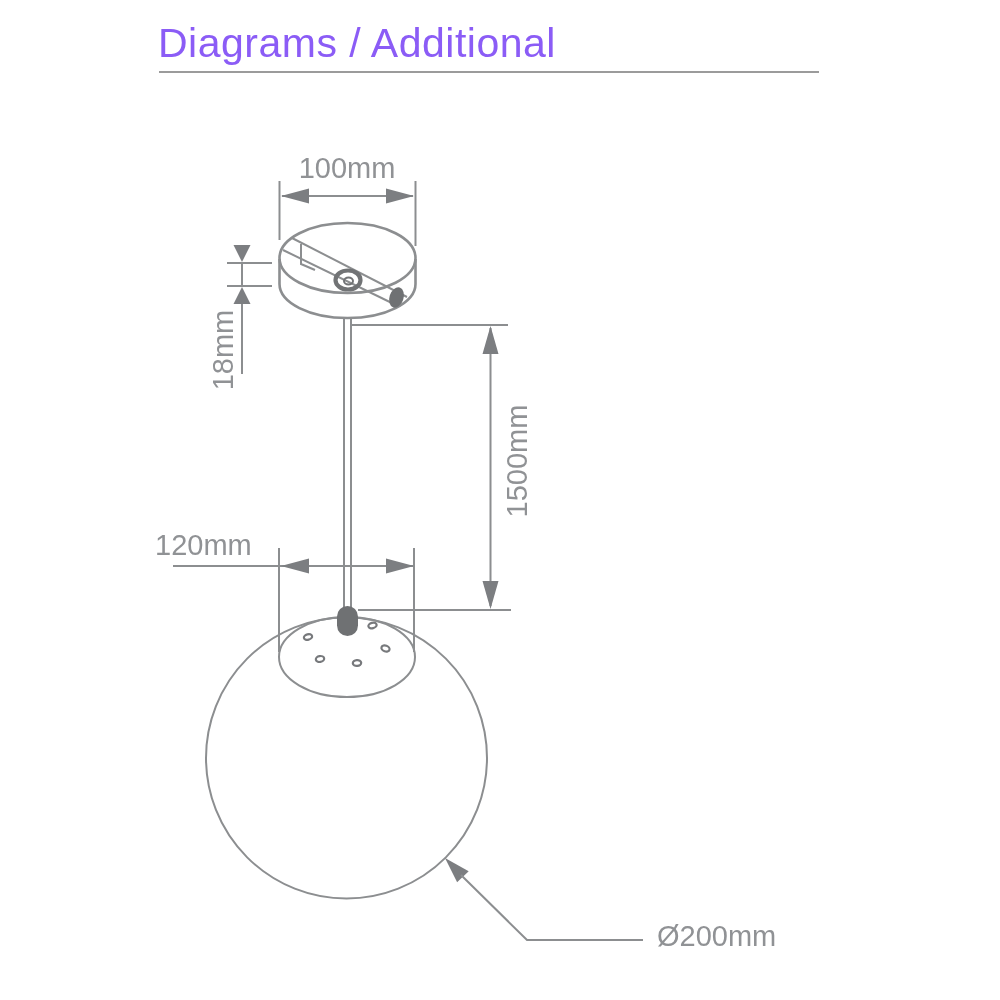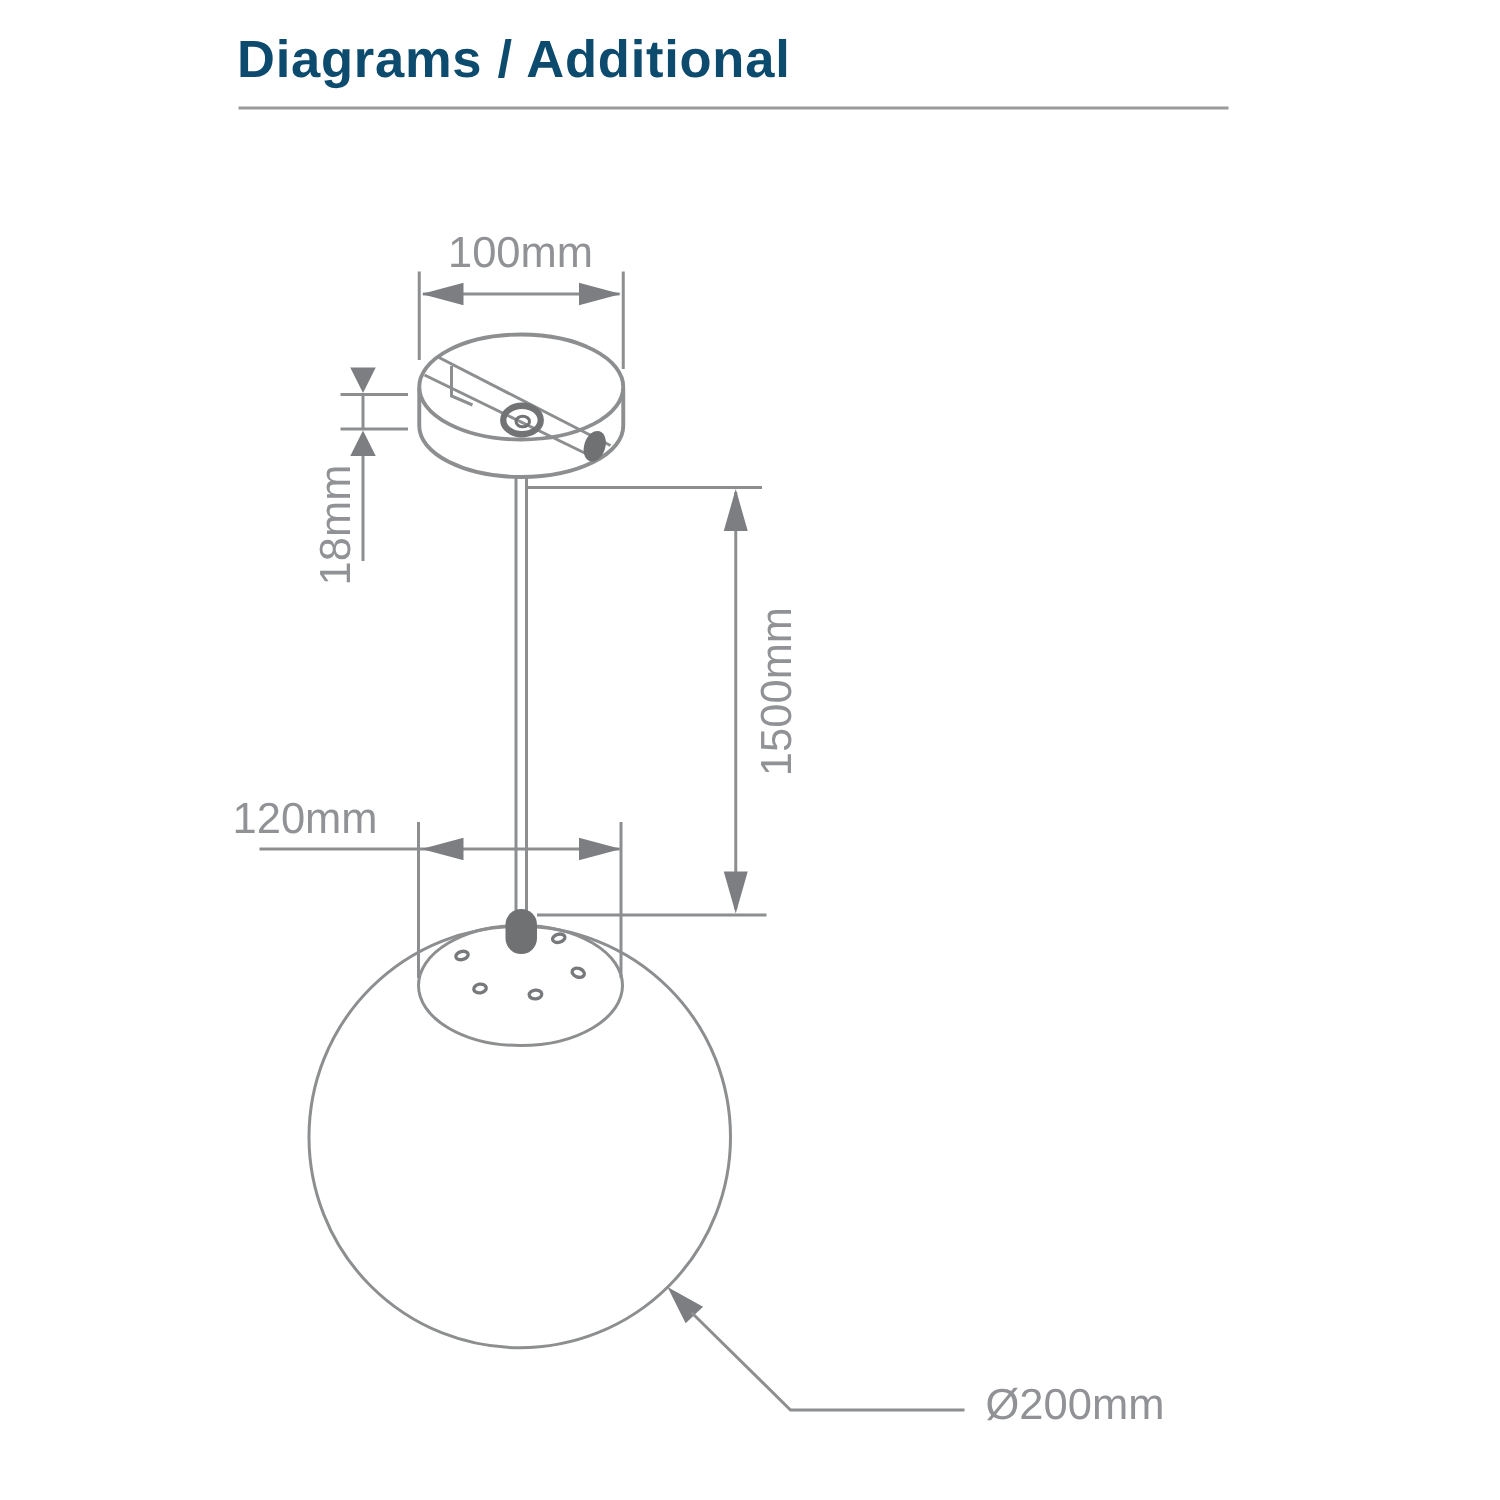--- a/index.html
+++ b/index.html
@@ -14,24 +14,24 @@
   .page {
     position: relative;
     width: 1000px;
     height: 1000px;
     background: #ffffff;
   }
   .page-title {
     position: absolute;
     left: 158px;
     top: 20px;
-    font-size: 35px;
-    font-weight: 700;
+    font-size: 41px;
+    font-weight: 400;
     letter-spacing: 0.5px;
-    color: #0c4a6e;
+    color: #8b5cf6;
     white-space: nowrap;
   }
   .title-rule {
     position: absolute;
     left: 159px;
     top: 71px;
     width: 660px;
     height: 2px;
     background: #9b9b9b;
   }

